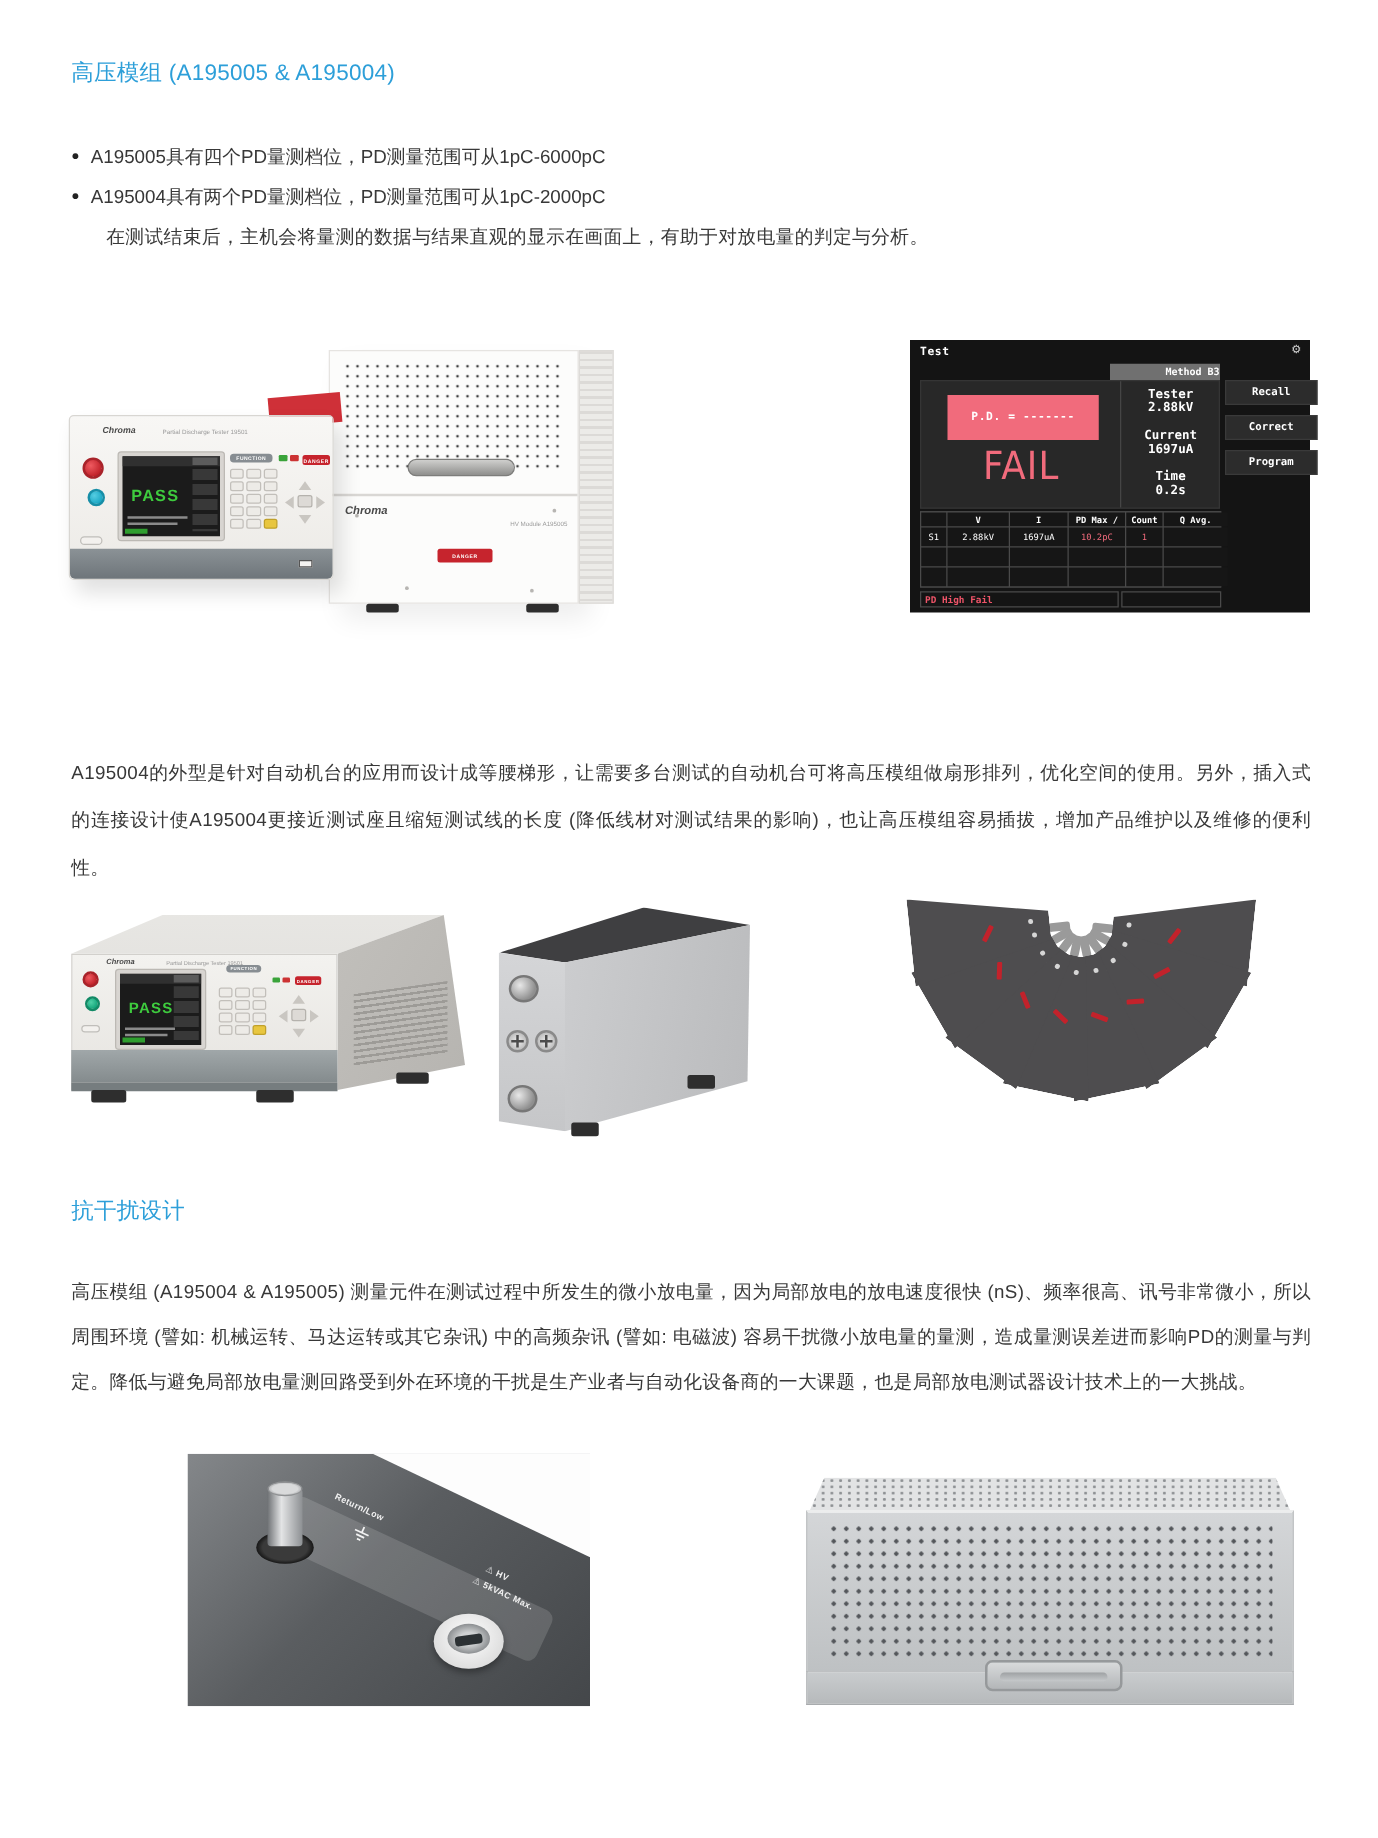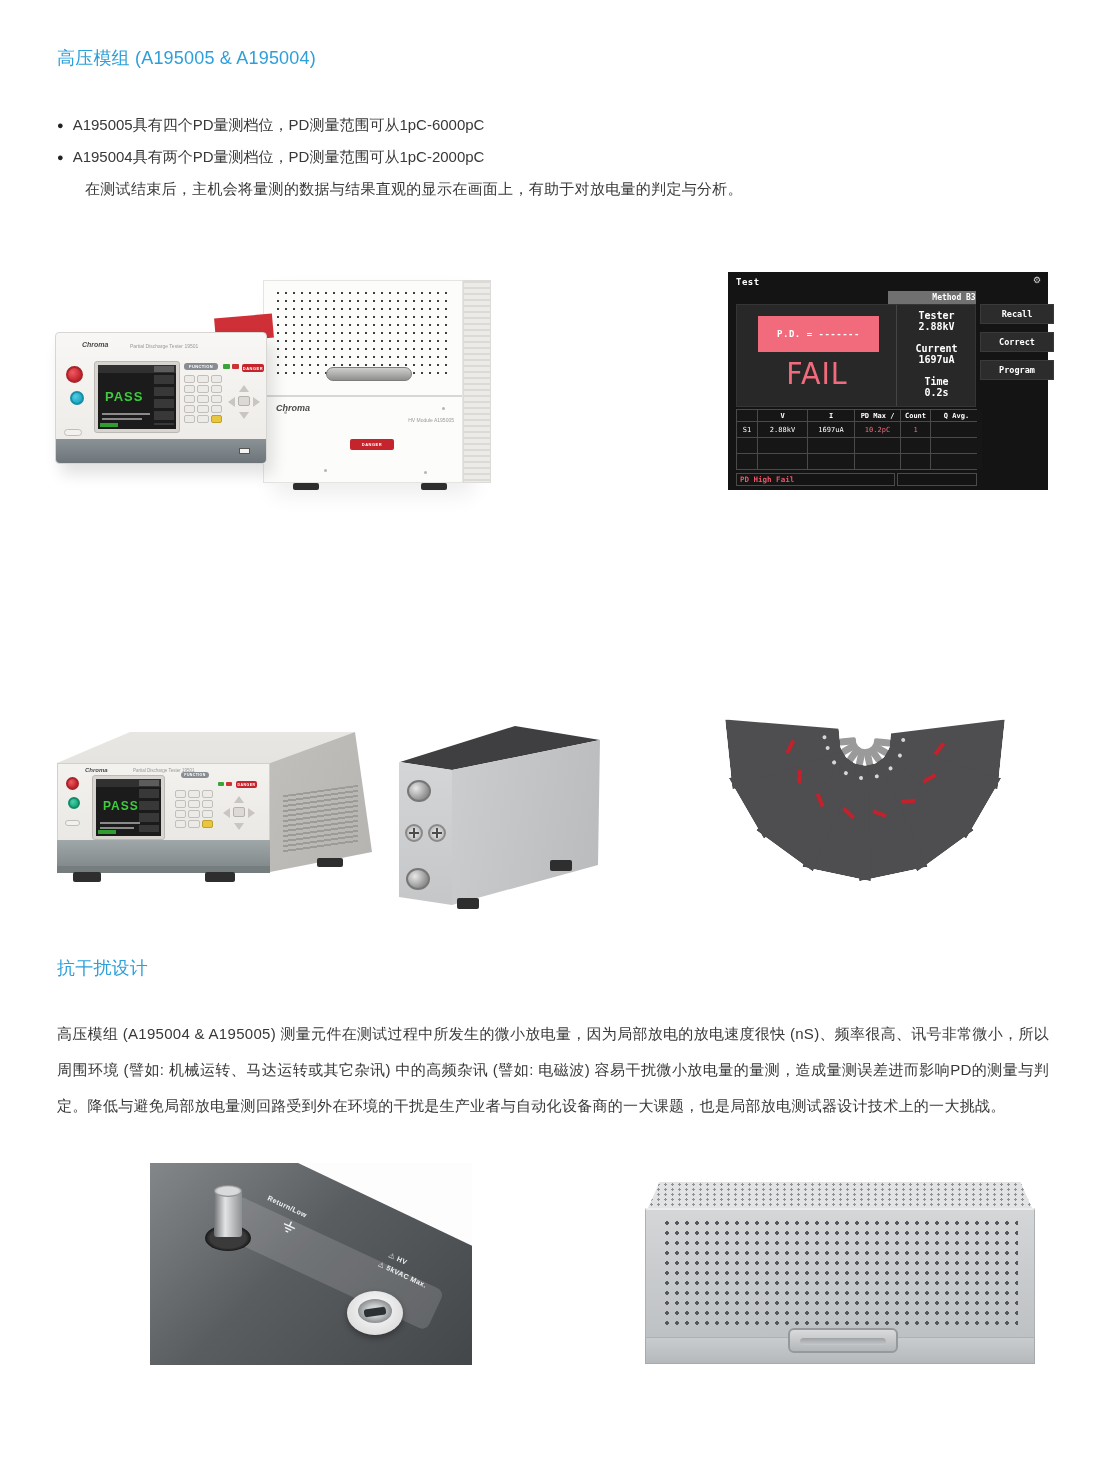--- a/index.html
+++ b/index.html
@@ -308,20 +308,21 @@
       <div class="ts-cell"></div>
       <div class="ts-cell"></div>
       <div class="ts-cell"></div>
       <div class="ts-cell"></div>
     </div>
 
     <div class="abs ts-status1">PD High Fail</div>
     <div class="abs ts-status2"></div>
   </div>
 
+  <div class="abs body-p just" style="left:57px; top:600px; width:992px; line-height:38px;">A195004的外型是针对自动机台的应用而设计成等腰梯形，让需要多台测试的自动机台可将高压模组做扇形排列，优化空间的使用。另外，插入式的连接设计使A195004更接近测试座且缩短测试线的长度 (降低线材对测试结果的影响)，也让高压模组容易插拔，增加产品维护以及维修的便利性。</div>
 
   <div class="abs photo2">
     <div class="abs p2-top"></div>
     <div class="abs p2-side"></div>
     <div class="abs p2-vents"></div>
     <div class="abs p2-front"></div>
     <div class="abs brand-txt" style="left:30px; top:55px; font-size:6px;">Chroma</div>
     <div class="abs tiny-label" style="left:78px; top:56px; font-size:4.5px;">Partial Discharge Tester 19501</div>
     <div class="abs round-btn-red" style="left:11px; top:65px; width:13px; height:13px;"></div>
     <div class="abs round-btn-green" style="left:13px; top:85px; width:12px; height:12px;"></div>

